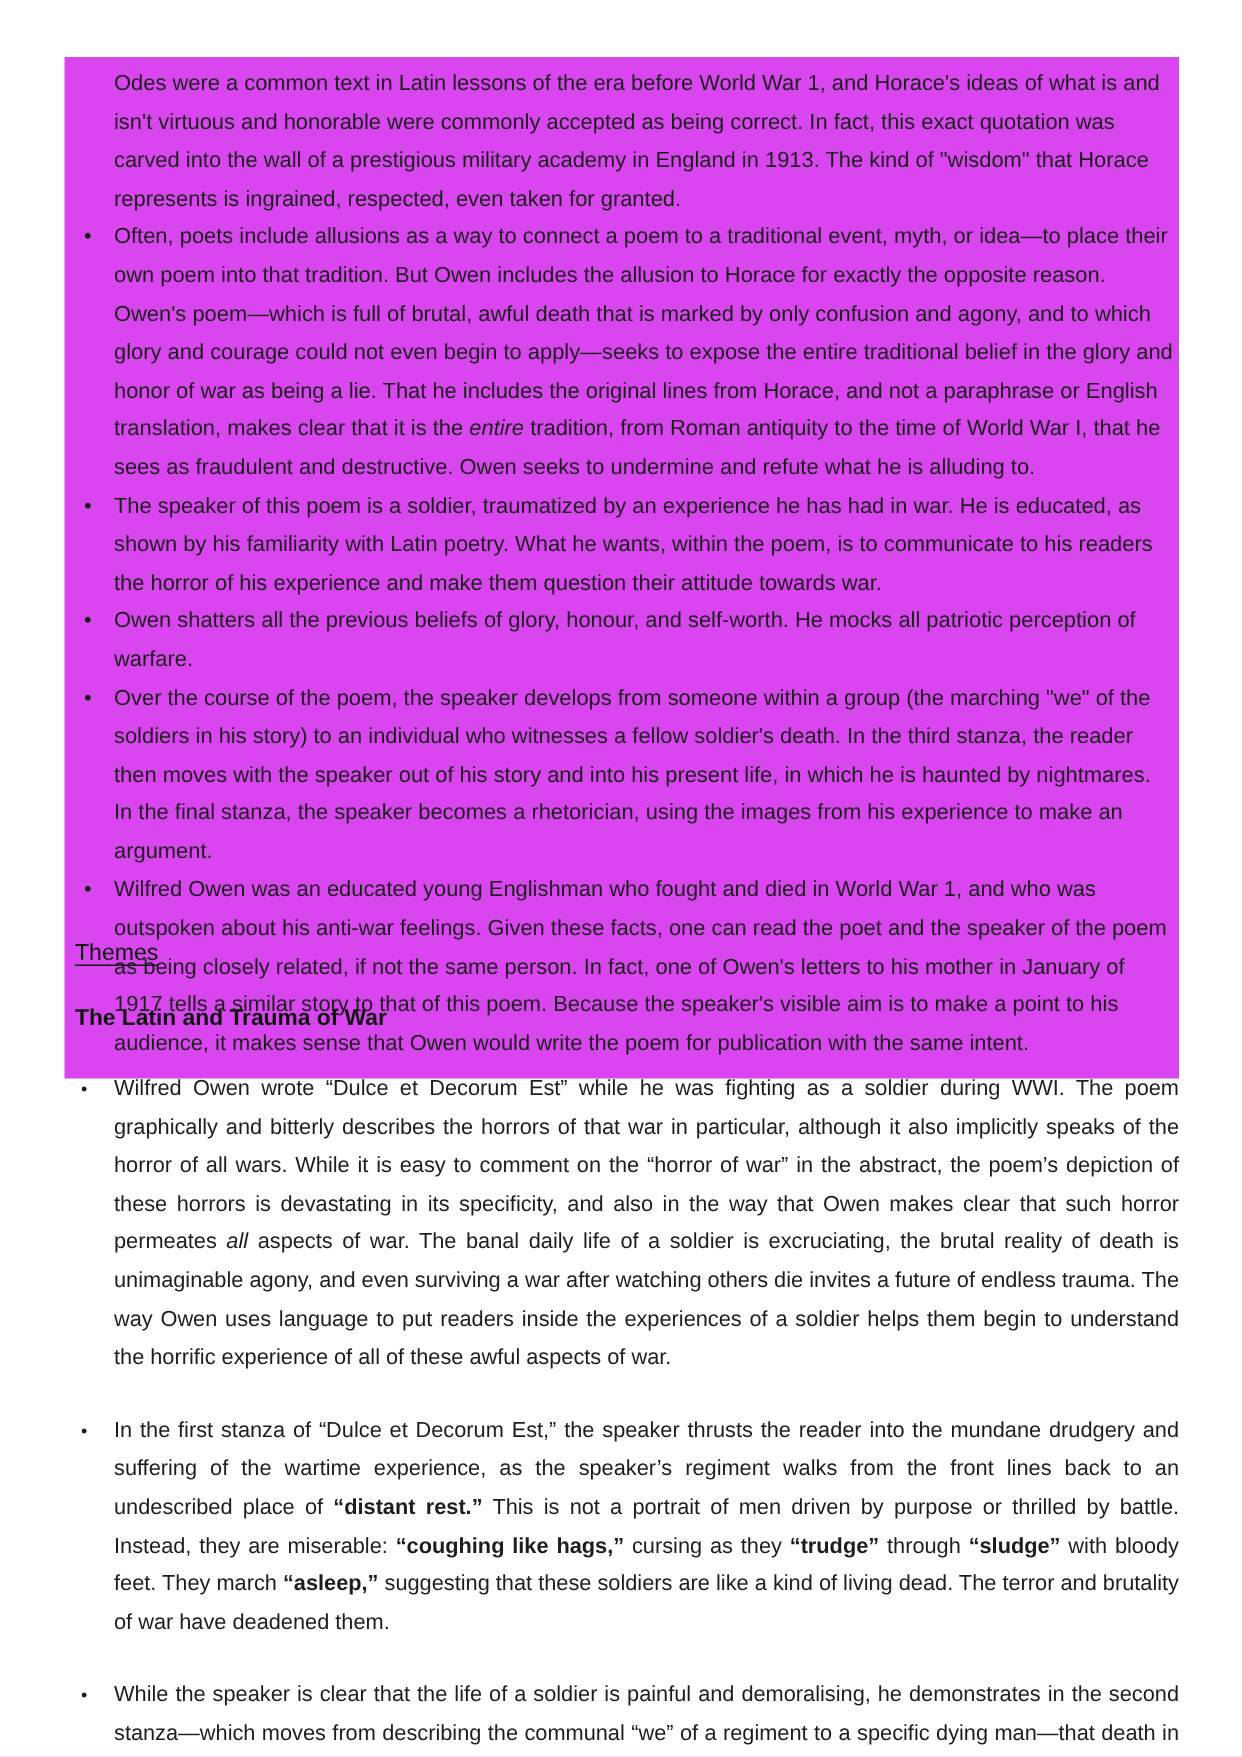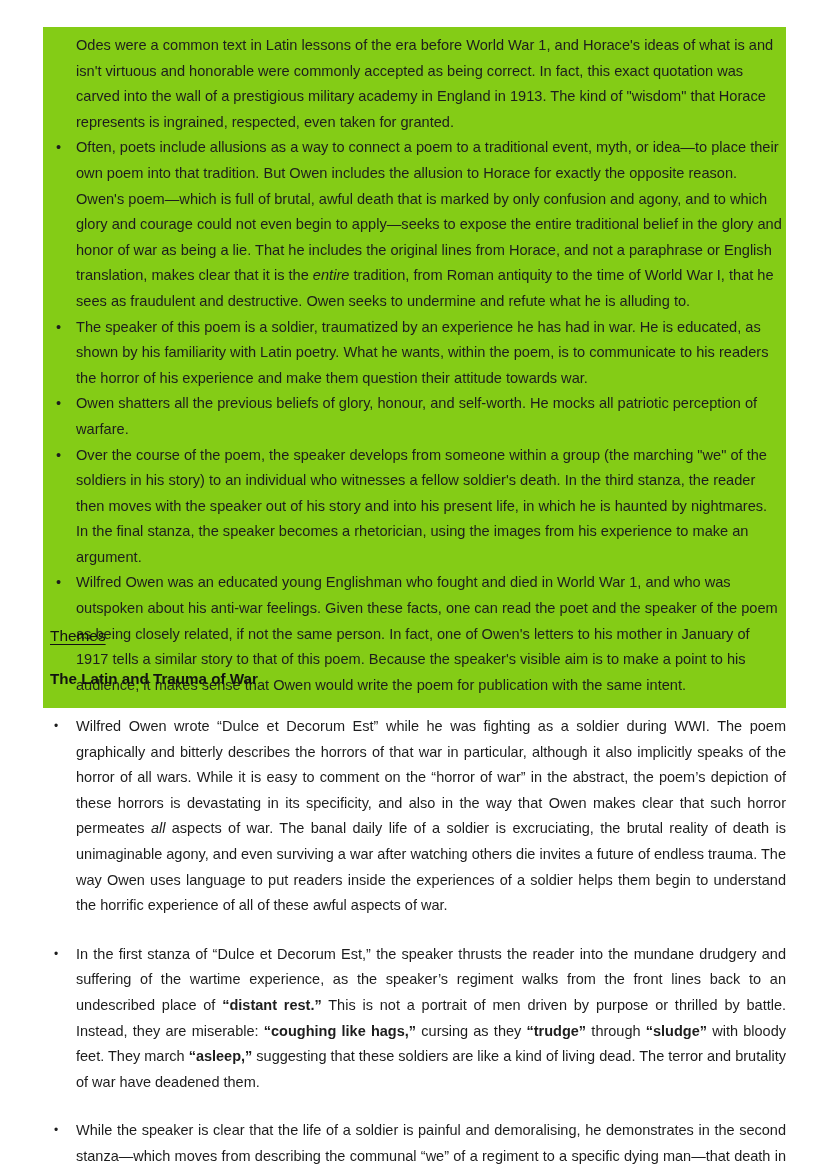--- a/index.html
+++ b/index.html
@@ -20,23 +20,23 @@
     position: relative;
     width: 828px;
     height: 1171px;
     background: #ffffff;
   }
 
   
   .analysis-block {
     position: absolute;
     left: 43px;
-    top: 27px;
+    top: 38px;
     width: 743px;
-    background: #84cc16;
+    background: #d946ef;
     padding: 6px 0 10px 0;
     box-sizing: border-box;
   }
 
   .intro-para {
     margin: 0 0 0 33px;
     padding: 0 4px 0 0;
     font-size: 14.6px;
     line-height: 25.6px;
     text-align: left;

